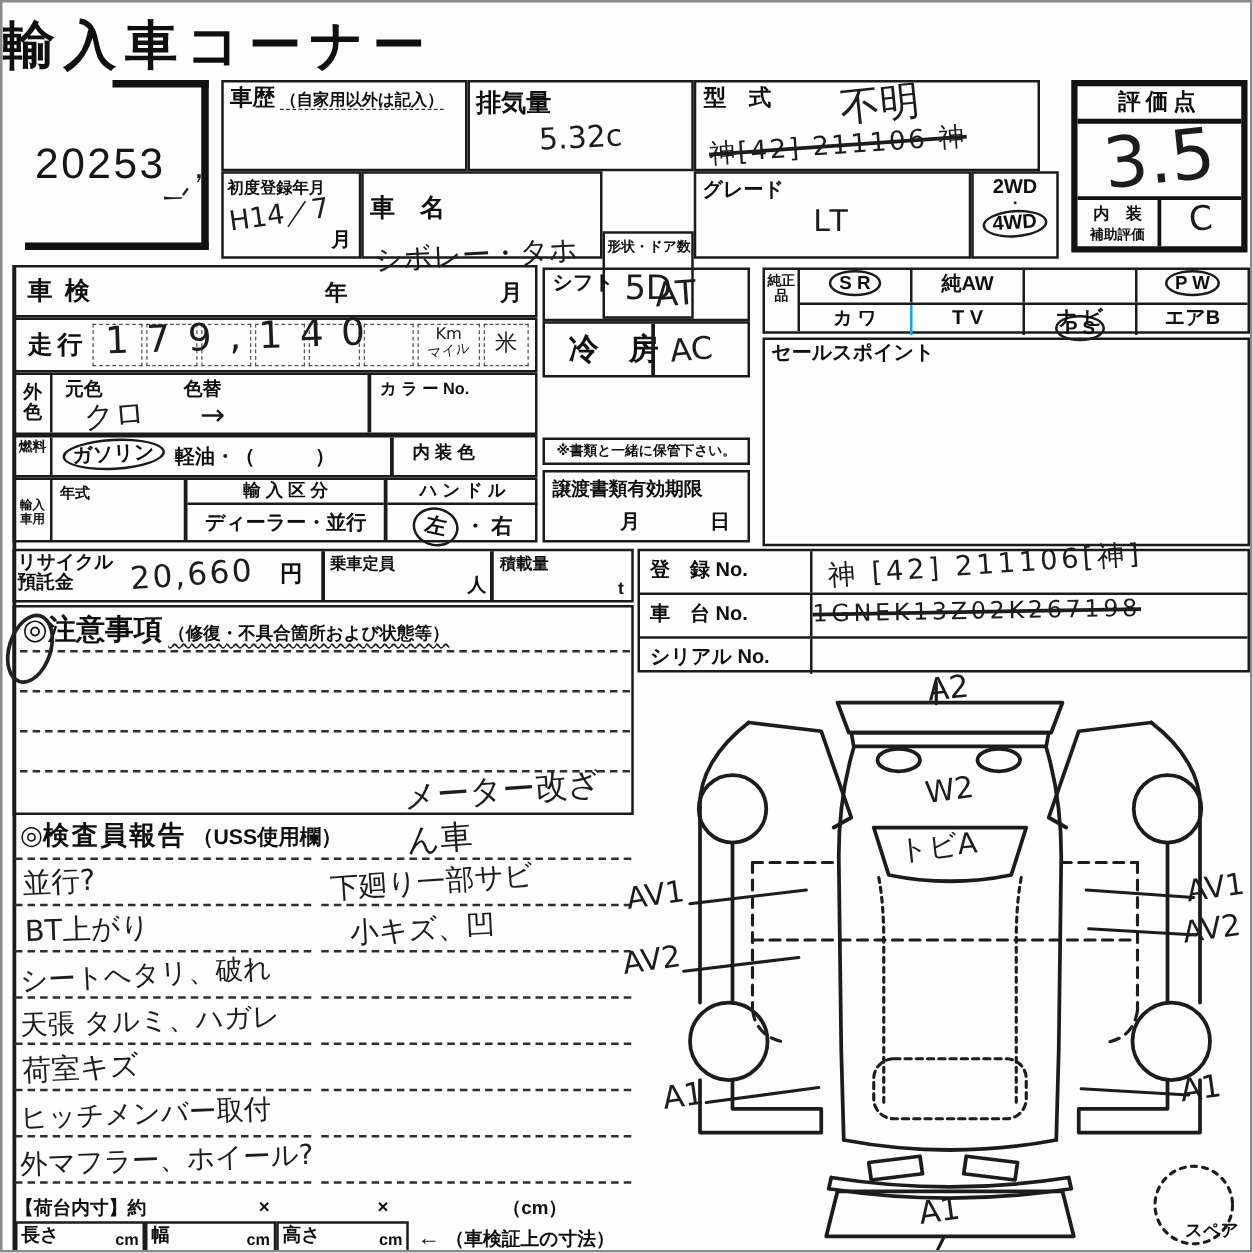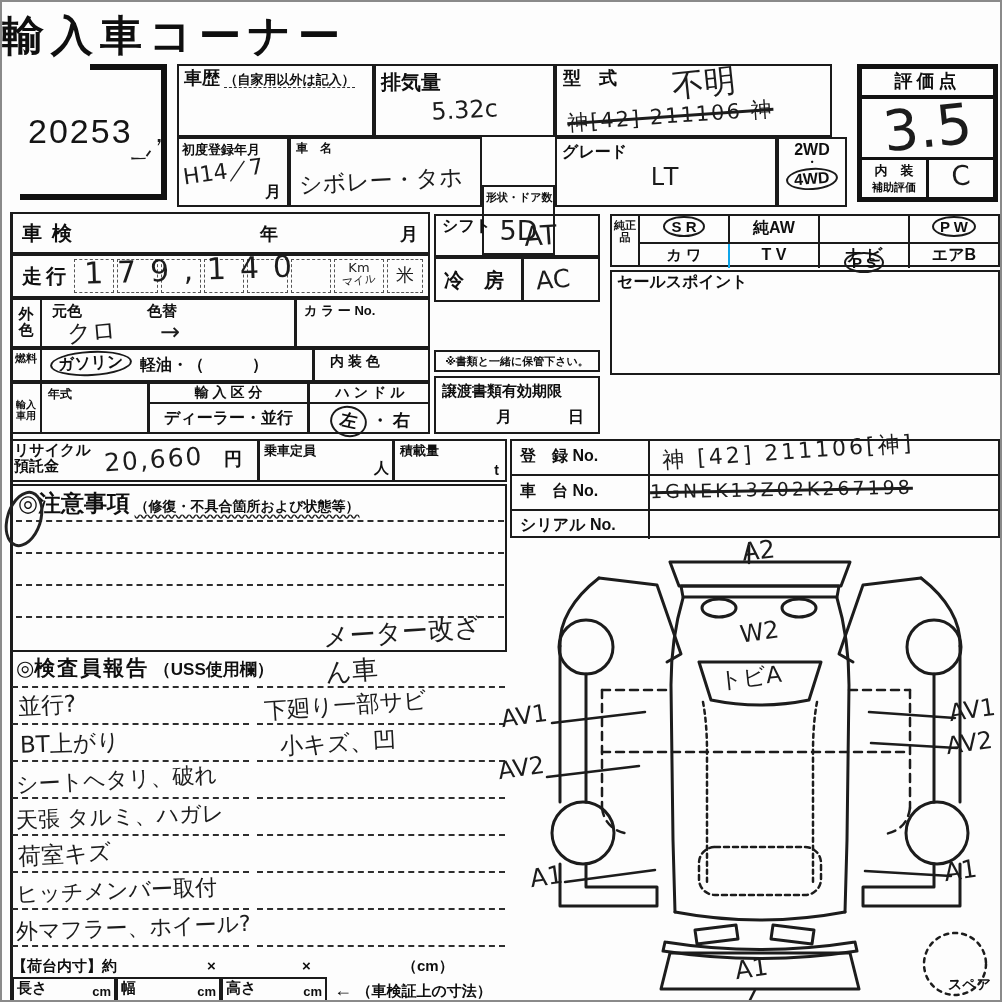--- a/index.html
+++ b/index.html
@@ -46,21 +46,21 @@
     <span class="abs hw" style="left:115px;top:-4px;font-size:32px;transform:rotate(-6deg);">不明</span>
     <span class="abs hw strike" style="left:10px;top:36px;font-size:21px;transform:rotate(-4deg);letter-spacing:2px;">神[42] 211106 神</span>
   </div>
 
   <div class="abs b" style="left:175px;top:135px;width:112px;height:70px;">
     <div class="lbl" style="font-size:13px;margin:2px 0 0 3px;">初度登録年月</div>
     <span class="abs hw" style="left:4px;top:18px;font-size:22px;transform:rotate(-8deg);">H14／7</span>
     <span class="abs lbl" style="right:6px;bottom:2px;font-size:16px;">月</span>
   </div>
   <div class="abs b" style="left:287px;top:135px;width:193px;height:70px;">
-    <div class="lbl" style="font-size:12px;margin:1px 0 0 5px;">車　名</div>
+    <div class="lbl" style="font-size:20px;margin:14px 0 0 5px;">車　名</div>
     <div class="hw rot" style="font-size:23px;margin:8px 0 0 8px;">シボレー・タホ</div>
   </div>
   <div class="abs b" style="left:480px;top:135px;width:73px;height:70px;margin-top:48px;">
     <div class="lbl" style="font-size:11px;margin:3px 0 0 2px;">形状・ドア数</div>
     <div class="hw" style="font-size:27px;text-align:center;margin-top:10px;">5D</div>
   </div>
   <div class="abs b" style="left:553px;top:135px;width:222px;height:70px;">
     <div class="lbl" style="font-size:16px;margin:3px 0 0 5px;">グレード</div>
     <div class="hw" style="font-size:24px;text-align:center;letter-spacing:3px;">LT</div>
   </div>
@@ -139,21 +139,21 @@
       <span class="lbl" style="font-size:17px;">・</span>
       <span class="lbl" style="font-size:17px;">右</span>
     </div>
   </div>
 
   <div class="abs b" style="left:432px;top:212px;width:166px;height:43px;">
     <span class="lbl" style="font-size:16px;margin-left:6px;">シフト</span>
     <span class="abs hw" style="left:88px;top:4px;font-size:27px;transform:rotate(-4deg);">AT</span>
   </div>
   <div class="abs b" style="left:432px;top:255px;width:166px;height:45px;">
-    <span class="lbl" style="font-size:20px;margin-left:8px;line-height:42px;">冷　房</span>
+    <span class="lbl" style="font-size:24px;margin-left:19px;line-height:42px;">冷　房</span>
     <div class="abs" style="left:85px;top:0;width:2.5px;height:100%;background:#1b1b1b;"></div>
     <span class="abs hw" style="left:100px;top:6px;font-size:25px;transform:rotate(-5deg);">AC</span>
   </div>
   <div class="abs b" style="left:432px;top:348px;width:166px;height:22px;">
     <div class="lbl" style="font-size:11px;text-align:center;line-height:18px;">※書類と一緒に保管下さい。</div>
   </div>
   <div class="abs b" style="left:432px;top:374px;width:166px;height:58px;">
     <div class="lbl" style="font-size:15px;margin:4px 0 0 6px;">譲渡書類有効期限</div>
     <span class="abs lbl" style="left:60px;bottom:4px;font-size:16px;">月</span>
     <span class="abs lbl" style="left:132px;bottom:4px;font-size:16px;">日</span>
@@ -170,21 +170,21 @@
       </div>
       <div style="display:flex;height:24px;text-align:center;">
         <div class="lbl" style="flex:1;border-right:2px solid #0ea5e9;font-size:15px;line-height:22px;">カ ワ</div>
         <div class="lbl" style="flex:1;border-right:2px solid #1b1b1b;font-size:16px;line-height:22px;">T V</div>
         <div class="lbl" style="flex:1;border-right:2px solid #1b1b1b;font-size:16px;line-height:22px;">ナ ビ</div>
         <div class="lbl" style="flex:1;font-size:16px;line-height:22px;">エアB</div>
       </div>
     </div>
   </div>
 
-  <div class="abs b" style="left:608px;top:268px;width:390px;height:105px;">
+  <div class="abs b" style="left:608px;top:268px;width:390px;height:167px;">
     <span class="lbl" style="font-size:16px;margin-left:5px;">セールスポイント</span>
   </div>
 
   <div class="abs b" style="left:8px;top:437px;width:497px;height:43px;">
     <div class="abs" style="left:2px;top:1px;">
       <div class="lbl" style="font-size:15px;line-height:16px;">リサイクル</div>
       <div class="lbl" style="font-size:15px;line-height:16px;">預託金</div>
     </div>
     <span class="abs hw" style="left:92px;top:4px;font-size:25px;transform:rotate(-4deg);letter-spacing:2px;">20,660</span>
     <span class="abs lbl" style="left:212px;top:6px;font-size:18px;">円</span>

